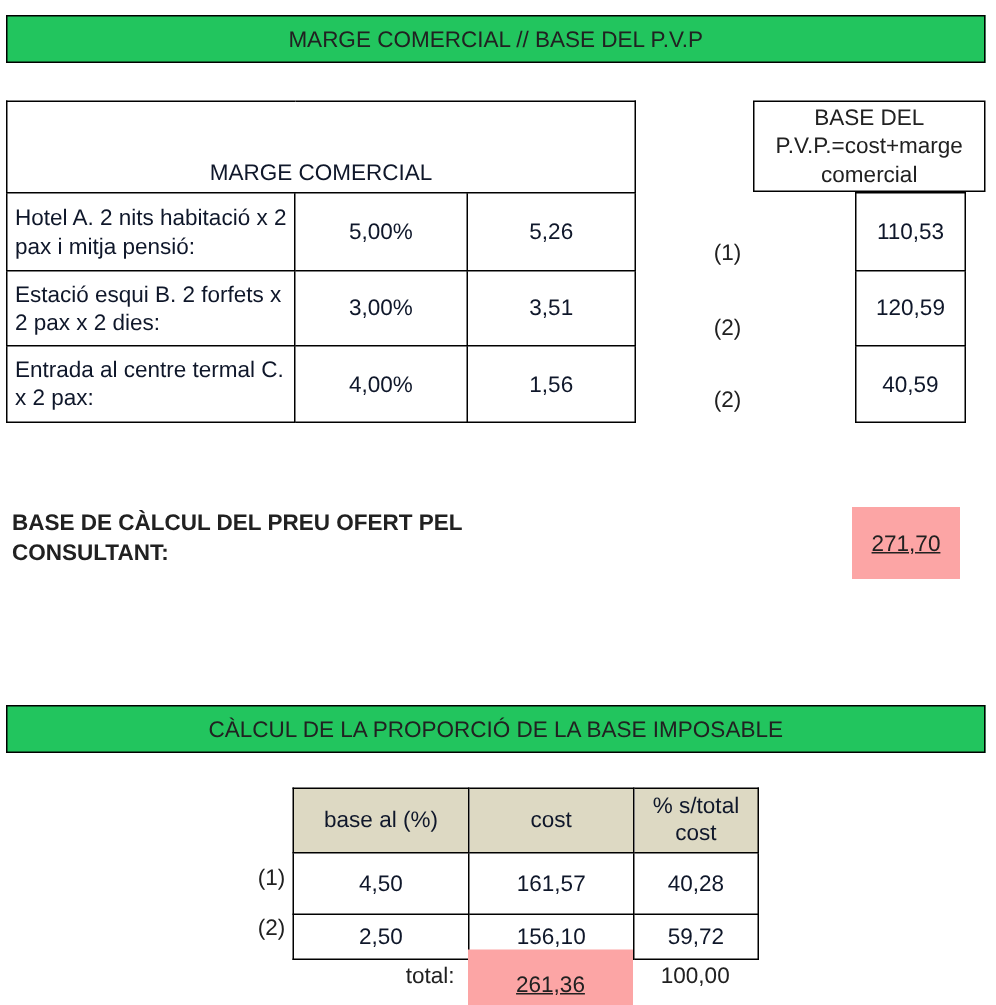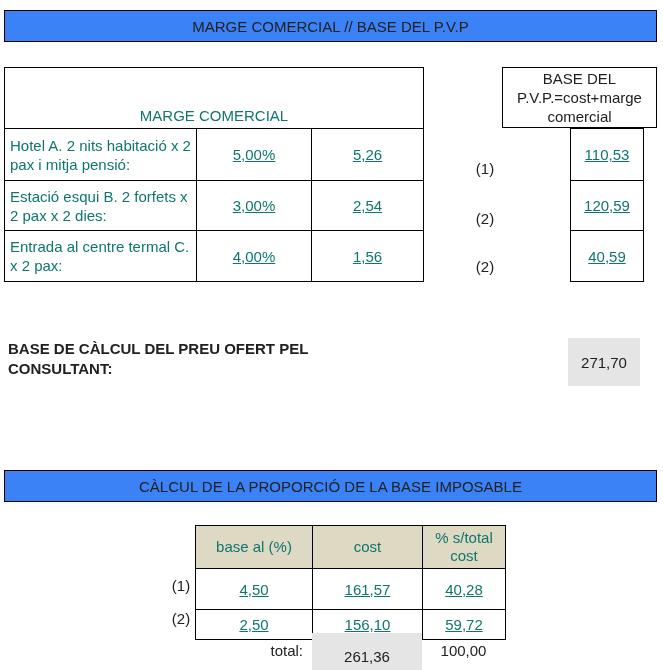--- a/index.html
+++ b/index.html
@@ -17,41 +17,40 @@
     overflow: hidden;
   }
   .abs { position: absolute; }
 
   
   .titlebar {
     border: 1px solid #000;
     display: flex;
     align-items: center;
     justify-content: center;
-    background: #3b82f6;
+    background: #22c55e;
   }
 
   
   table.grid { border-collapse: collapse; table-layout: fixed; }
   table.grid td {
     border: 1px solid #000;
     font-size: 15px;
-    color: #0f766e;
+    color: #0f172a;
     overflow: hidden;
   }
   td.desc {
     text-align: left;
     vertical-align: middle;
     padding: 2px 4px 2px 5px;
     line-height: 19px;
   }
   td.num {
     text-align: center;
     vertical-align: middle;
-    text-decoration: underline;
   }
   td.hdr-bottom {
     text-align: center;
     vertical-align: bottom;
     padding-bottom: 4px;
   }
   td.hdr-beige {
     background: #ddd9c3;
     text-align: center;
     vertical-align: middle;
@@ -69,24 +68,25 @@
     line-height: 19px;
     padding: 1px 2px;
   }
 
   .ref-label {
     width: 30px;
     text-align: center;
   }
 
   .beige-box {
-    background: #e5e5e5;
+    background: #fca5a5;
     display: flex;
     align-items: center;
     justify-content: center;
+    text-decoration: underline;
   }
 
   .plain-label { line-height: 20px; font-weight: bold; }
 
   .total-label {
     display: flex;
     align-items: center;
     justify-content: flex-end;
     padding-right: 7px;
   }
@@ -114,21 +114,21 @@
       <td colspan="3" class="hdr-bottom">MARGE COMERCIAL</td>
     </tr>
     <tr style="height:52px;">
       <td class="desc">Hotel A. 2 nits habitació x 2 pax i mitja pensió:</td>
       <td class="num">5,00%</td>
       <td class="num">5,26</td>
     </tr>
     <tr style="height:50px;">
       <td class="desc">Estació esqui B. 2 forfets x 2 pax x 2 dies:</td>
       <td class="num">3,00%</td>
-      <td class="num">2,54</td>
+      <td class="num">3,51</td>
     </tr>
     <tr style="height:51px;">
       <td class="desc">Entrada al centre termal C. x 2 pax:</td>
       <td class="num">4,00%</td>
       <td class="num">1,56</td>
     </tr>
   </tbody>
     </table>
 
   <div class="abs pvp-header" style="left:502px; top:67px; width:155px; height:61px;">BASE DEL P.V.P.=cost+marge comercial</div>

